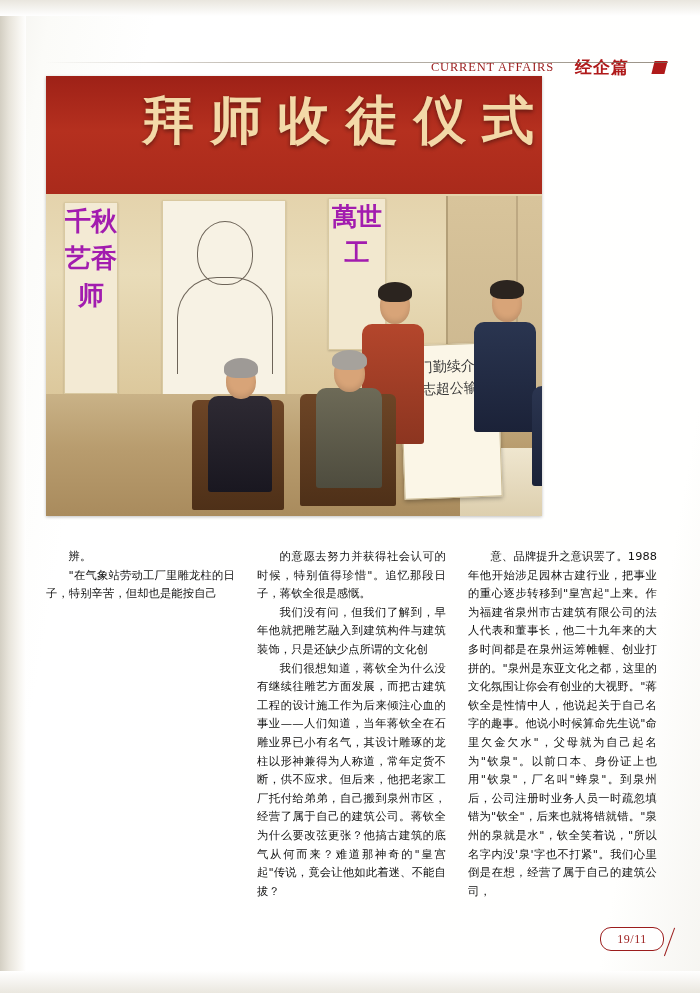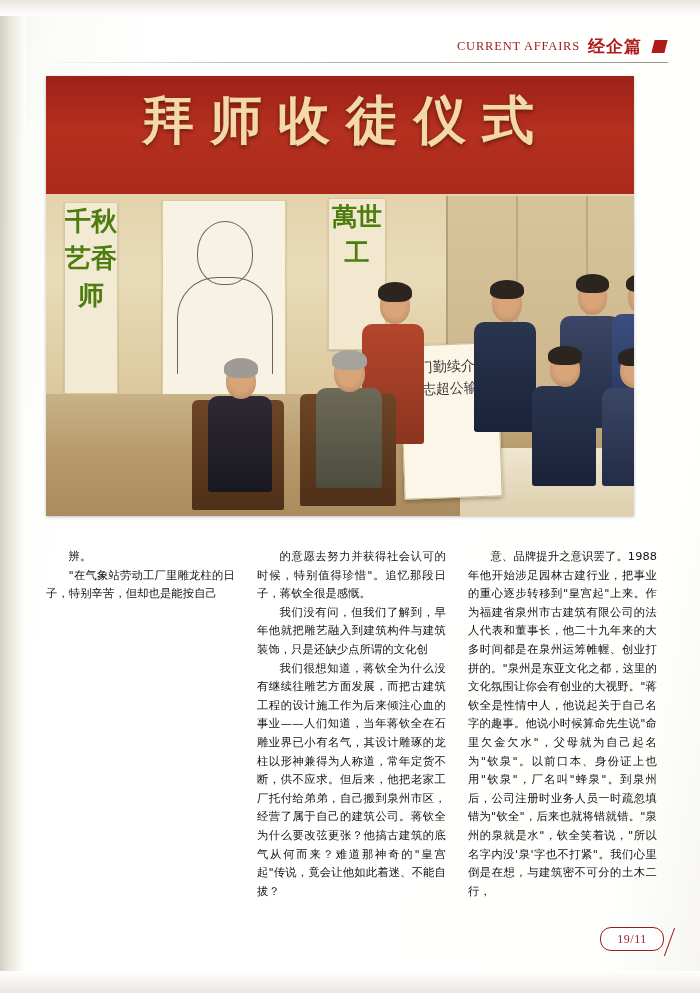--- a/index.html
+++ b/index.html
@@ -31,25 +31,25 @@
     position: absolute; left: 0; right: 0; top: 0; height: 16px;
     background: linear-gradient(180deg, #e9e6de 0%, #ffffff 100%);
   }
   .edge-bottom {
     position: absolute; left: 0; right: 0; bottom: 0; height: 22px;
     background: linear-gradient(0deg, #eae7df 0%, #ffffff 100%);
   }
   
   .header {
     position: absolute;
-    top: 35px;
+    top: 56px;
     right: 34px;
     display: flex;
     align-items: center;
-    gap: 8px;
+    gap: 21px;
   }
   .header-en {
     font-family: "Liberation Serif", "DejaVu Serif", serif;
     font-size: 12.5px;
     letter-spacing: .8px;
     color: #9a1b1b;
   }
   .header-cn {
     font-family: "DejaVu Sans", sans-serif;
     font-size: 17px;
@@ -70,21 +70,21 @@
     right: 32px;
     height: 1px;
     background: linear-gradient(90deg, rgba(160,150,135,0) 0%, rgba(150,140,125,.55) 30%, rgba(120,110,95,.75) 100%);
   }
 
   
   .photo-wrap {
     position: absolute;
     left: 46px;
     top: 76px;
-    width: 588px;
+    width: 496px;
     height: 440px;
     background: #2a1f1a;
     overflow: hidden;
     box-shadow: 0 1px 3px rgba(0,0,0,.25);
   }
   .photo {
     position: absolute;
     inset: 0;
     background:
       radial-gradient(ellipse at 50% 12%, rgba(255,230,170,.20), rgba(0,0,0,0) 62%),
@@ -115,21 +115,21 @@
     background: linear-gradient(180deg, #e4d3ac 0%, #e9dcb9 40%, #dcc89c 100%);
   }
   .scroll {
     position: absolute;
     background: #f6f0de;
     border: 1px solid #d9c9a1;
     box-shadow: 0 1px 2px rgba(0,0,0,.18);
   }
   .scroll .ch {
     font-family: "DejaVu Sans", sans-serif;
-    color: #4d7c0f;
+    color: #a21caf;
     text-align: center;
     display: block;
   }
   .scroll-left {
     left: 18px; top: 126px; width: 52px; height: 190px;
     background: #f3ead4;
   }
   .scroll-left .ch { font-size: 26px; line-height: 37px; font-weight: bold; }
   .scroll-mid {
     left: 116px; top: 124px; width: 122px; height: 196px;
@@ -361,19 +361,19 @@
     <div class="col">
       <p>辨。</p>
       <p>"在气象站劳动工厂里雕龙柱的日子，特别辛苦，但却也是能按自己</p>
     </div>
     <div class="col">
       <p>的意愿去努力并获得社会认可的时候，特别值得珍惜"。追忆那段日子，蒋钦全很是感慨。</p>
       <p>我们没有问，但我们了解到，早年他就把雕艺融入到建筑构件与建筑装饰，只是还缺少点所谓的文化创</p>
       <p>我们很想知道，蒋钦全为什么没有继续往雕艺方面发展，而把古建筑工程的设计施工作为后来倾注心血的事业——人们知道，当年蒋钦全在石雕业界已小有名气，其设计雕琢的龙柱以形神兼得为人称道，常年定货不断，供不应求。但后来，他把老家工厂托付给弟弟，自己搬到泉州市区，经营了属于自己的建筑公司。蒋钦全为什么要改弦更张？他搞古建筑的底气从何而来？难道那神奇的"皇宫起"传说，竟会让他如此着迷、不能自拔？</p>
     </div>
     <div class="col">
-      <p>意、品牌提升之意识罢了。1988年他开始涉足园林古建行业，把事业的重心逐步转移到"皇宫起"上来。作为福建省泉州市古建筑有限公司的法人代表和董事长，他二十九年来的大多时间都是在泉州运筹帷幄、创业打拼的。"泉州是东亚文化之都，这里的文化氛围让你会有创业的大视野。"蒋钦全是性情中人，他说起关于自己名字的趣事。他说小时候算命先生说"命里欠金欠水"，父母就为自己起名为"钦泉"。以前口本、身份证上也用"钦泉"，厂名叫"蜂泉"。到泉州后，公司注册时业务人员一时疏忽填错为"钦全"，后来也就将错就错。"泉州的泉就是水"，钦全笑着说，"所以名字内没'泉'字也不打紧"。我们心里倒是在想，与建筑密不可分的土木二行，</p>
+      <p>意、品牌提升之意识罢了。1988年他开始涉足园林古建行业，把事业的重心逐步转移到"皇宫起"上来。作为福建省泉州市古建筑有限公司的法人代表和董事长，他二十九年来的大多时间都是在泉州运筹帷幄、创业打拼的。"泉州是东亚文化之都，这里的文化氛围让你会有创业的大视野。"蒋钦全是性情中人，他说起关于自己名字的趣事。他说小时候算命先生说"命里欠金欠水"，父母就为自己起名为"钦泉"。以前口本、身份证上也用"钦泉"，厂名叫"蜂泉"。到泉州后，公司注册时业务人员一时疏忽填错为"钦全"，后来也就将错就错。"泉州的泉就是水"，钦全笑着说，"所以名字内没'泉'字也不打紧"。我们心里倒是在想，经营了属于自己的建筑公司，</p>
     </div>
   </div>
 
   <div class="pagenum-tail"></div>
   <div class="pagenum">19/11</div>
 </div>
 
 </body></html>

